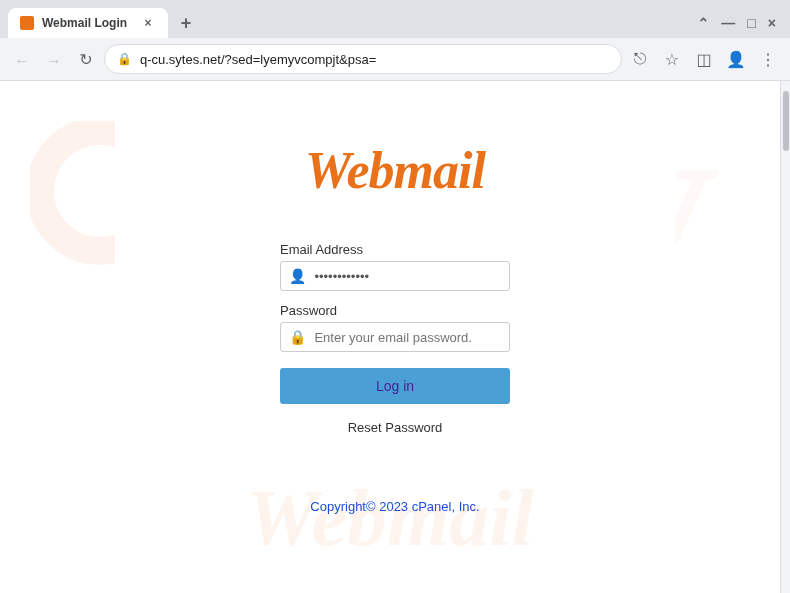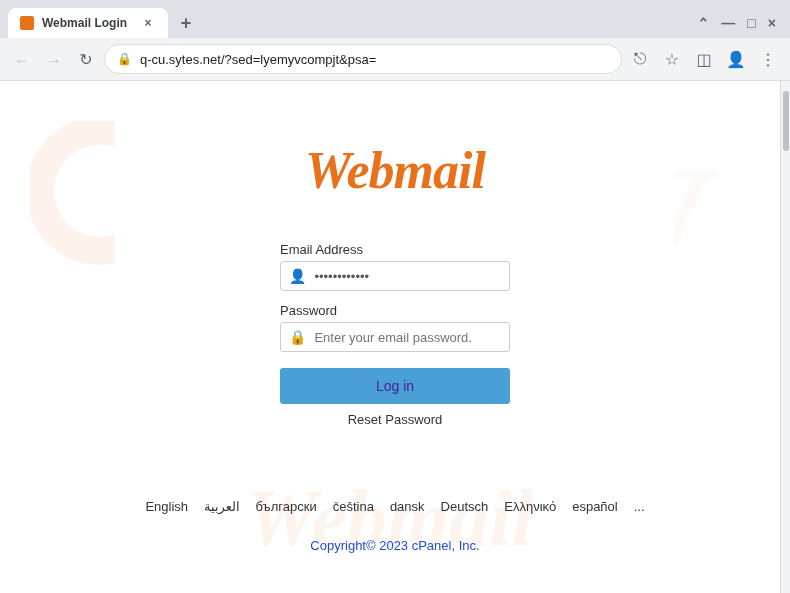--- a/index.html
+++ b/index.html
@@ -287,21 +287,21 @@
       width: 100%;
       font-size: 14px;
       cursor: pointer;
       margin-top: 16px;
     }
 
     .reset-link {
       font-size: 13px;
       color: #333;
       text-align: center;
-      margin-top: 8px;
+      margin-top: 16px;
       cursor: pointer;
       text-decoration: none;
     }
 
     
     .language-bar {
       display: flex;
       gap: 16px;
       align-items: center;
       margin-top: 32px;
@@ -428,32 +428,20 @@
           <span class="input-icon">🔒</span>
           <input type="password" class="form-input" placeholder="Enter your email password." style="">
         </div>
 
         <button class="login-btn">Log in</button>
 
         <a class="reset-link">Reset Password</a>
       </div>
     </div>
 
-    <div class="language-bar">
-
-    <span class="lang-item">English</span>
-        <span class="lang-item">العربية</span>
-        <span class="lang-item">български</span>
-        <span class="lang-item">čeština</span>
-        <span class="lang-item">dansk</span>
-        <span class="lang-item">Deutsch</span>
-        <span class="lang-item">Ελληνικό</span>
-        <span class="lang-item">español</span>
-        <span class="lang-item">...</span>
-      </div>
 
     <div class="footer">
       <span>Copyright© 2023 cPanel, Inc.</span>
     </div>
   </div>
 
   <div class="scrollbar">
     <div class="scrollbar-thumb"></div>
   </div>
 </div>

